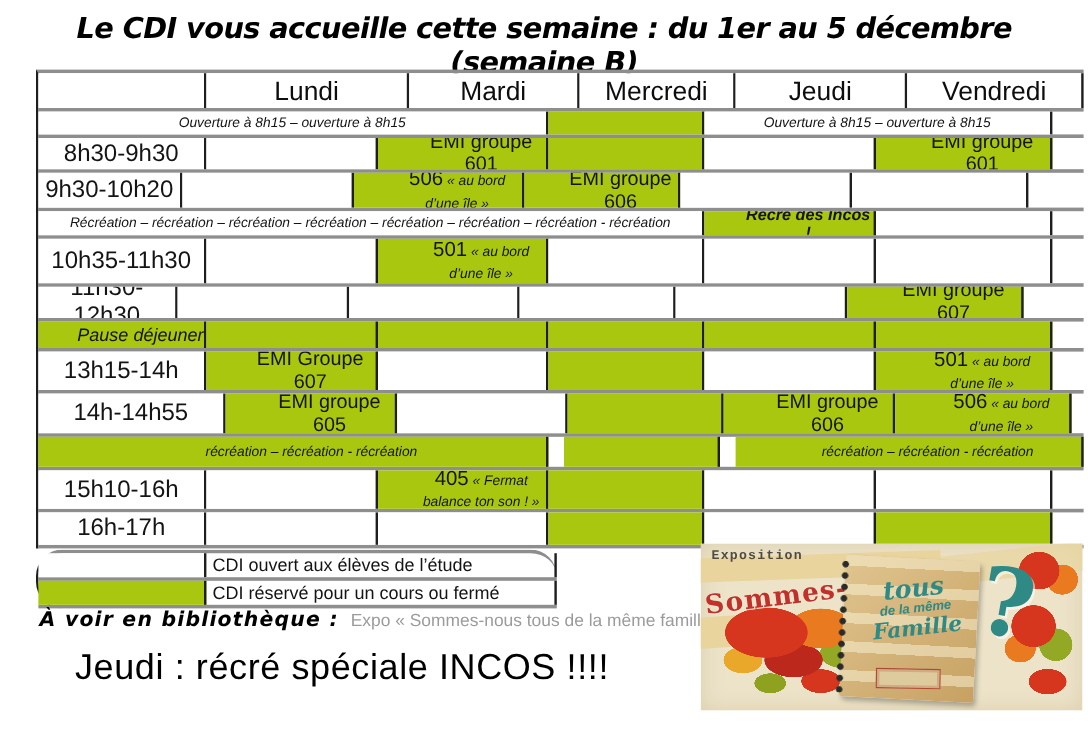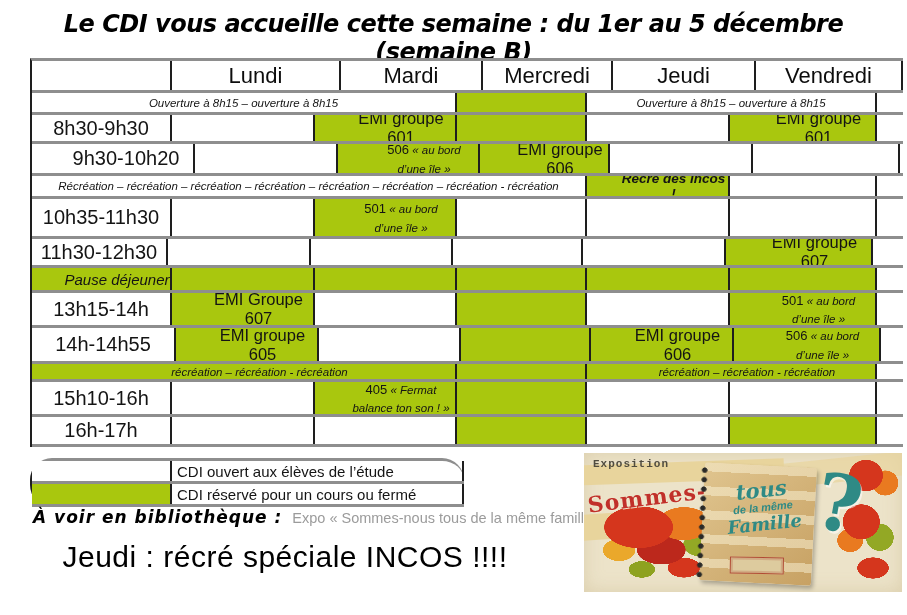--- a/index.html
+++ b/index.html
@@ -27,21 +27,21 @@
     text-align:center; overflow:hidden; background:#fff;
   }
   .tcell.green { background:var(--green,#a9c70e);padding-left:32px; }
   .k-day   { font-size:22px; color:#0d0d0d; }
   .k-time  { font-size:20px; }
   .k-time-i{ font-size:15px; font-style:italic; }
   .k-entry { font-size:16.5px; }
   .k-note  { font-size:11.5px; font-style:italic; }
   .k-recre { font-size:13.5px; font-weight:bold; font-style:italic; }
   .bookwrap { line-height:1.15; padding:1px 5px; }
-  .bookwrap .code  { font-size:13px; font-style:normal; }
+  .bookwrap .code  { font-size:17px; font-style:normal; }
   .bookwrap .quote { font-size:11.5px; font-style:italic; }
   
   .legend {
     position:absolute; left:30px; top:458px;
     border-top:3px solid var(--border-h,#8e8e8e);
     border-left:2px solid var(--border-v,#1e1e1e);
     border-radius:22px;
   }
   .lrow { display:flex; box-sizing:border-box; height:23px; border-bottom:3px solid var(--border-h,#8e8e8e); }
   .lswatch { box-sizing:border-box; width:140px; height:100%; background:#fff; border-right:2px solid var(--border-v,#1e1e1e); }
@@ -157,21 +157,21 @@
       </div>
       <div class="trow" style="height: 29px;">
         <div class="tcell k-time" style="width: 140px;">8h30-9h30</div>
         <div class="tcell" style="width: 143px;"></div>
         <div class="tcell green k-entry" style="width: 142px;">EMI groupe 601</div>
         <div class="tcell green" style="width: 130px;"></div>
         <div class="tcell" style="width: 143px;"></div>
         <div class="tcell green k-entry" style="width: 147px;">EMI groupe 601</div>
       </div>
       <div class="trow" style="height: 32px;">
-        <div class="tcell k-time" style="width: 136px; margin-left: 27px;">9h30-10h20</div>
+        <div class="tcell k-time" style="width: 120px;">9h30-10h20</div>
         <div class="tcell" style="width: 143px;"></div>
         <div class="tcell green k-book" style="width: 142px;">
           <div class="bookwrap"><span class="code">506</span><span class="quote"> « au bord d’une île »</span></div>
         </div>
         <div class="tcell green k-entry" style="width: 130px;">EMI groupe 606</div>
         <div class="tcell" style="width: 143px;"></div>
         <div class="tcell" style="width: 147px;"></div>
       </div>
       <div class="trow" style="height: 23px;">
         <div class="tcell k-note" style="width: 555px;">Récréation – récréation – récréation – récréation – récréation – récréation – récréation - récréation</div>
@@ -182,21 +182,21 @@
         <div class="tcell k-time" style="width: 140px;">10h35-11h30</div>
         <div class="tcell" style="width: 143px;"></div>
         <div class="tcell green k-book" style="width: 142px;">
           <div class="bookwrap"><span class="code">501</span><span class="quote"> « au bord d’une île »</span></div>
         </div>
         <div class="tcell" style="width: 130px;"></div>
         <div class="tcell" style="width: 143px;"></div>
         <div class="tcell" style="width: 147px;"></div>
       </div>
       <div class="trow" style="height: 29px;">
-        <div class="tcell k-time" style="width: 136px;">11h30-12h30</div>
+        <div class="tcell k-time" style="width: 116px;">11h30-12h30</div>
         <div class="tcell" style="width: 143px;"></div>
         <div class="tcell" style="width: 142px;"></div>
         <div class="tcell" style="width: 130px;"></div>
         <div class="tcell" style="width: 143px;"></div>
         <div class="tcell green k-entry" style="width: 147px;">EMI groupe 607</div>
       </div>
       <div class="trow" style="height: 25px;">
         <div class="tcell green k-time-i" style="width: 140px;">Pause déjeuner</div>
         <div class="tcell green" style="width: 143px;"></div>
         <div class="tcell green" style="width: 142px;"></div>
@@ -208,30 +208,30 @@
         <div class="tcell k-time" style="width: 140px;">13h15-14h</div>
         <div class="tcell green k-entry" style="width: 143px;">EMI Groupe 607</div>
         <div class="tcell" style="width: 142px;"></div>
         <div class="tcell green" style="width: 130px;"></div>
         <div class="tcell" style="width: 143px;"></div>
         <div class="tcell green k-book" style="width: 147px;">
           <div class="bookwrap"><span class="code">501</span><span class="quote"> « au bord d’une île »</span></div>
         </div>
       </div>
       <div class="trow" style="height: 36px;">
-        <div class="tcell k-time" style="width: 144px; text-align: right;">14h-14h55</div>
+        <div class="tcell k-time" style="width: 156px; text-align: right;">14h-14h55</div>
         <div class="tcell green k-entry" style="width: 143px;">EMI groupe 605</div>
         <div class="tcell" style="width: 142px;"></div>
         <div class="tcell green" style="width: 130px;"></div>
         <div class="tcell green k-entry" style="width: 143px;">EMI groupe 606</div>
         <div class="tcell green k-book" style="width: 147px;">
           <div class="bookwrap"><span class="code">506</span><span class="quote"> « au bord d’une île »</span></div>
         </div>
       </div>
-      <div class="trow" style="height: 18px;">
+      <div class="trow" style="height: 28px; justify-content: space-between;">
         <div class="tcell green k-note" style="width: 425px;">récréation – récréation - récréation</div>
         <div class="tcell green" style="width: 130px;"></div>
         <div class="tcell green k-note" style="width: 290px;">récréation – récréation - récréation</div>
       </div>
       <div class="trow" style="height: 35px;">
         <div class="tcell k-time" style="width: 140px;">15h10-16h</div>
         <div class="tcell" style="width: 143px;"></div>
         <div class="tcell green k-book" style="width: 142px;">
           <div class="bookwrap"><span class="code">405</span><span class="quote"> « Fermat balance ton son ! »</span></div>
         </div>

